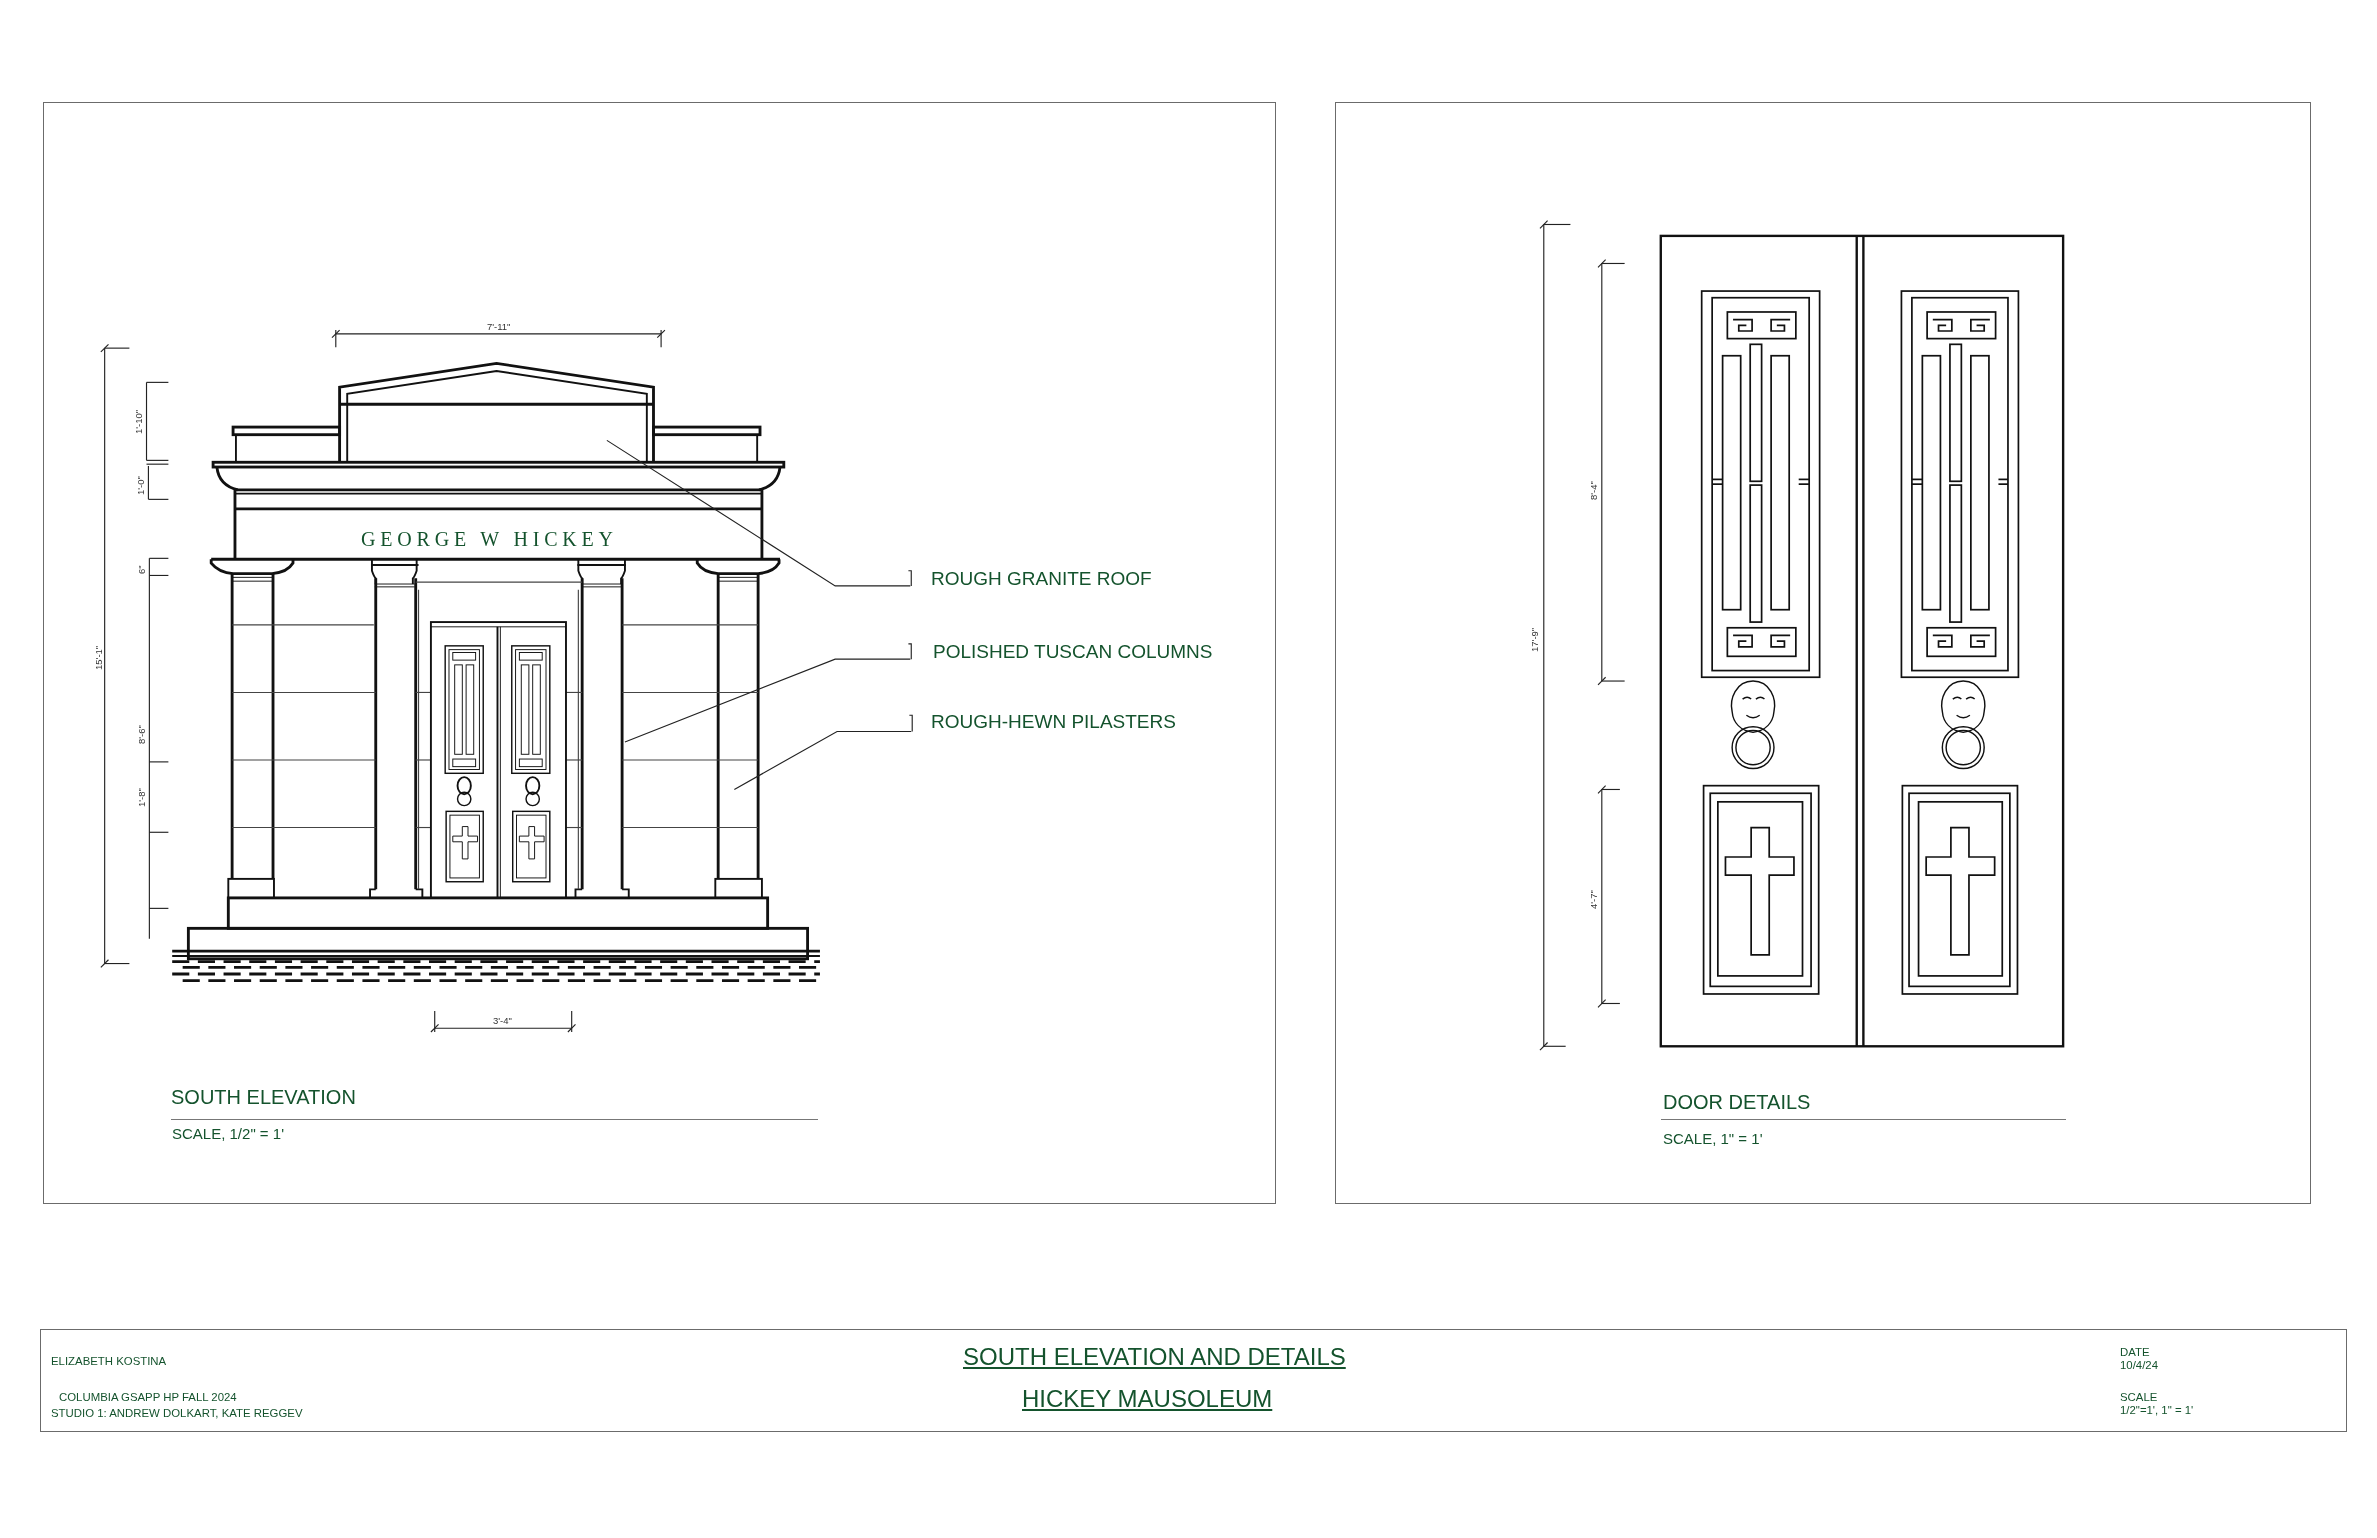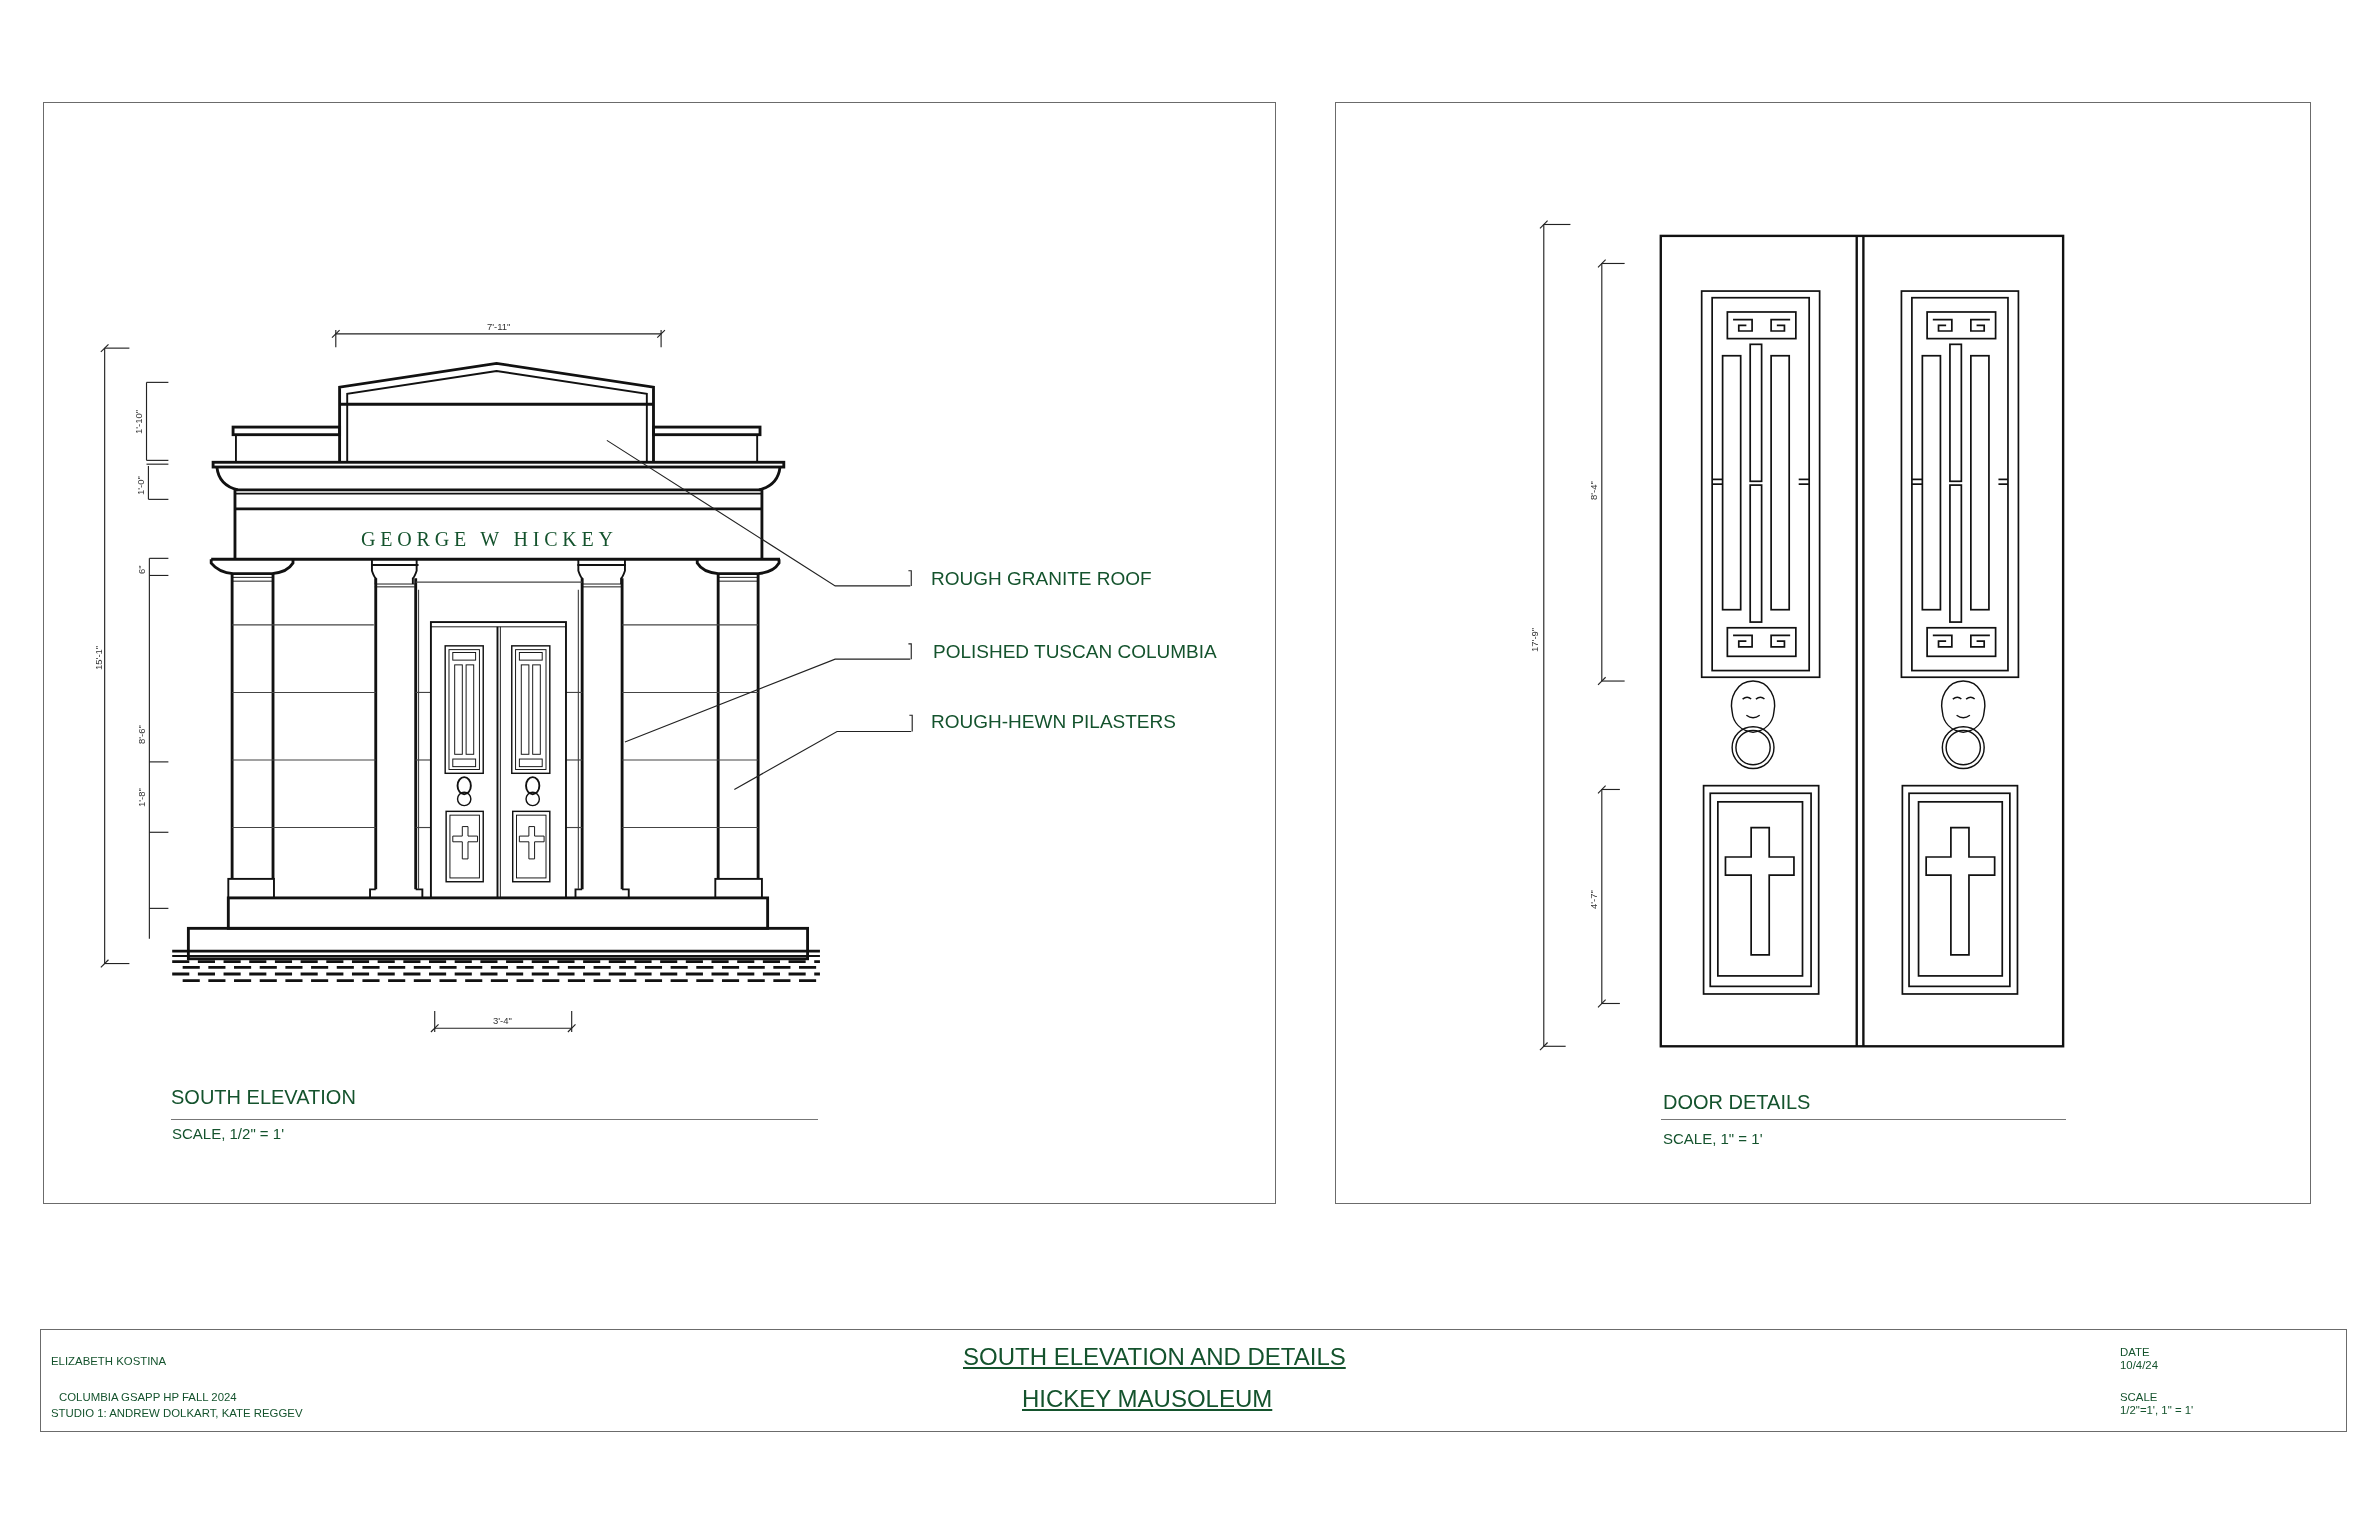--- a/index.html
+++ b/index.html
@@ -285,21 +285,21 @@
       <line x1="1684" y1="830" x2="1703" y2="830"></line>
         <line x1="1684" y1="1055" x2="1703" y2="1055"></line>
       <line x1="1680" y1="834" x2="1688" y2="826"></line>
         <line x1="1680" y1="1059" x2="1688" y2="1051"></line>
     </g>
   </svg>
 
   <div class="txt engr" style="left:361px; top:528px;">GEORGE W HICKEY</div>
 
   <div class="txt note" style="left:931px; top:568px;text-align:center;">ROUGH GRANITE ROOF</div>
-  <div class="txt note" style="left:933px; top:641px;">POLISHED TUSCAN COLUMBIA</div>
+  <div class="txt note" style="left:933px; top:641px;">POLISHED TUSCAN COLUMNS</div>
   <div class="txt note" style="left:931px; top:711px;">ROUGH-HEWN PILASTERS</div>
 
   <div class="txt dim" style="left:487px; top:321px;">7'-11"</div>
   <div class="txt dim" style="left:493px; top:1015px;">3'-4"</div>
   <div class="txt dim vdim" style="left:93px; top:670px;">15'-1"</div>
   <div class="txt dim vdim" style="left:133px; top:434px;">1'-10"</div>
   <div class="txt dim vdim" style="left:135px; top:495px;">1'-0"</div>
   <div class="txt dim vdim" style="left:136px; top:574px;">6"</div>
   <div class="txt dim vdim" style="left:136px; top:744px;">8'-6"</div>
   <div class="txt dim vdim" style="left:136px; top:807px;">1'-8"</div>

